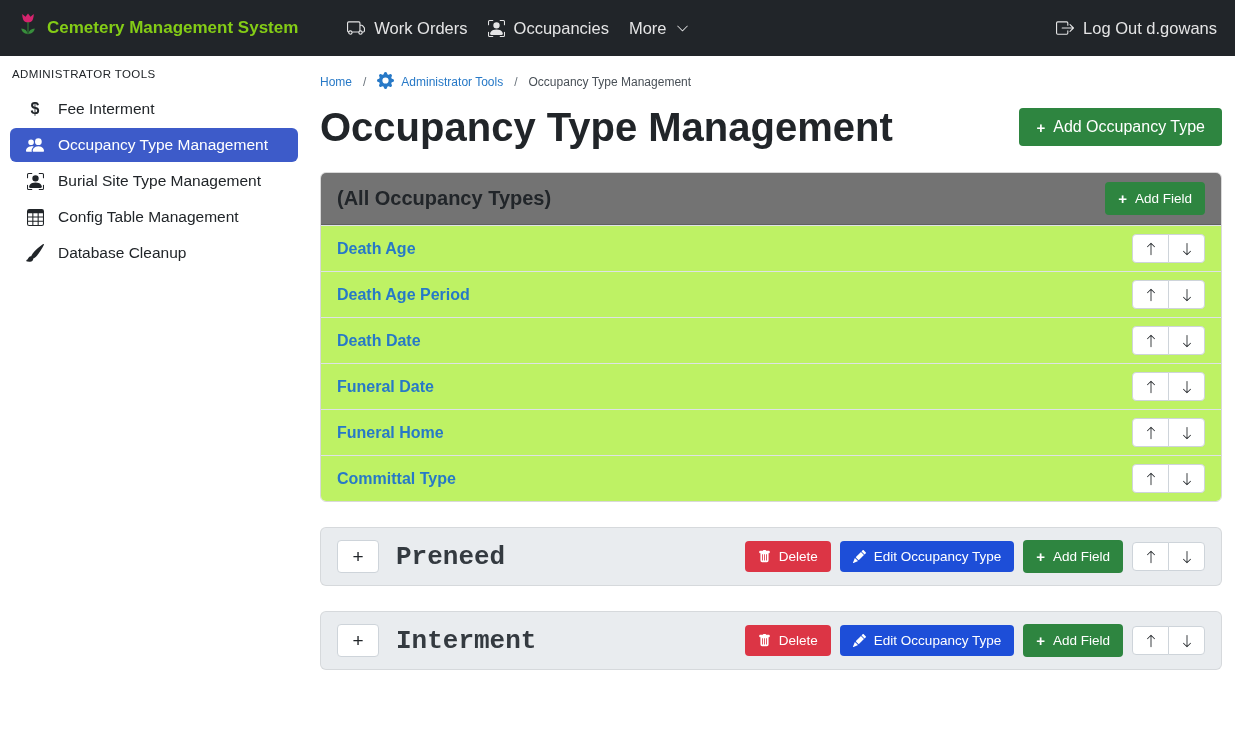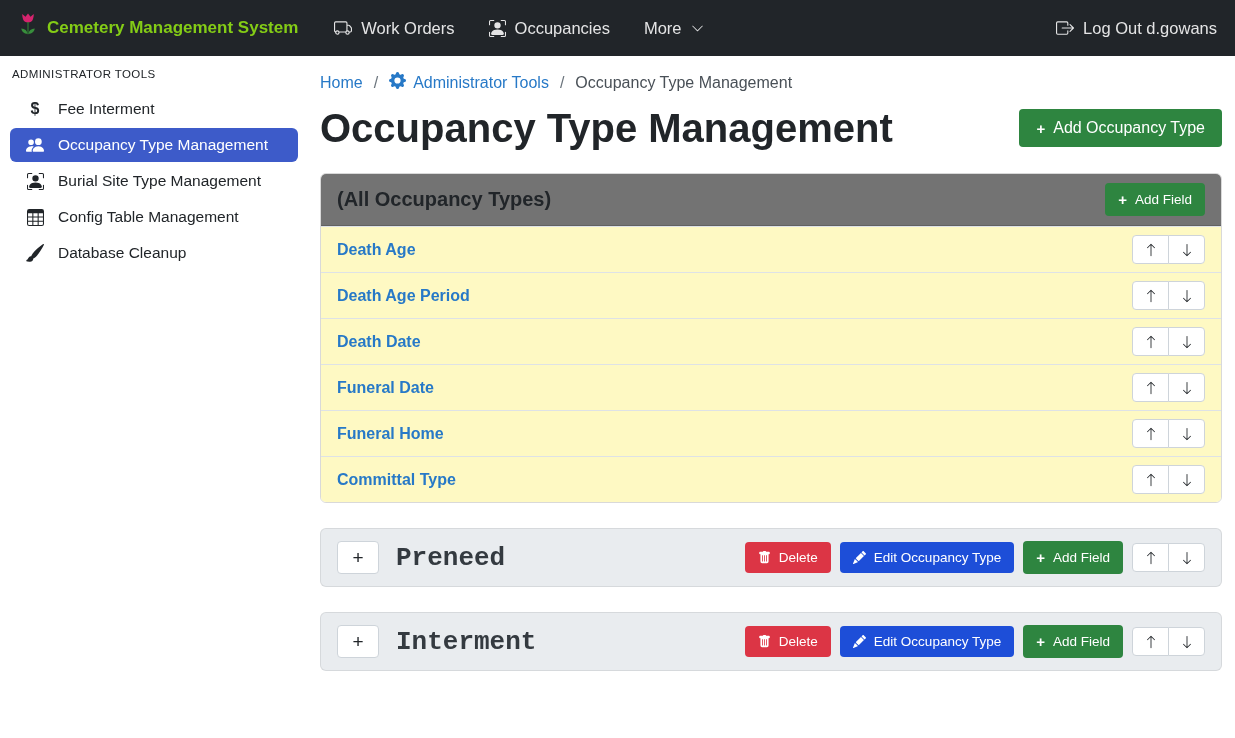--- a/index.html
+++ b/index.html
@@ -3,42 +3,42 @@
 <meta charset="utf-8">
 <style>
   * { box-sizing: border-box; }
   html,body { margin:0; padding:0; width:1235px; height:738px; overflow:hidden;
     font-family:"Liberation Sans","DejaVu Sans",sans-serif; background:#fff; color:#212529; }
 
   
   .navbar { height:56px; background:#212529; display:flex; align-items:center; padding:0 18px; }
   .brand { display:flex; align-items:center; gap:9px; cursor:pointer; }
   .brand-text { color:#84cc16; font-weight:bold; font-size:17px; }
-  .nav-links { display:flex; align-items:center; gap:34px; margin-left:36px; }
+  .nav-links { display:flex; align-items:center; gap:20px; margin-left:49px; }
   .nav-link { display:flex; align-items:center; gap:9px; color:rgba(255,255,255,.88);
     font-size:16.5px; text-decoration:none; cursor:pointer; }
   .nav-link svg { display:block; }
   .logout { margin-left:auto; }
 
   
   .layout { display:flex; height:700px; }
 
   
   .sidebar { flex:0 0 308px; width:308px; padding-top:12px; }
   .sidebar-heading { font-size:11.5px; letter-spacing:.4px; color:#212529; padding:0 14px 10px 12px; }
   .sidebar-item { display:flex; align-items:center; gap:12px; margin:2px 10px; padding:8px 14px;
     border-radius:6px; font-size:15.5px; color:#212529; cursor:pointer; }
   .sidebar-item .icn { width:22px; display:flex; justify-content:center; align-items:center; color:#212529; }
   .sidebar-item.active { background:#3d5bc9; color:#fff; }
   .sidebar-item.active .icn { color:#fff; }
   .dollar-glyph { font-weight:bold; font-size:16px; }
 
   
   .main { flex:1; min-width:0; padding:10px 13px 0 12px; }
-  .breadcrumb { display:flex; align-items:center; gap:11px; font-size:16px; color:#6c757d; margin-top:6px; }
+  .breadcrumb { display:flex; align-items:center; gap:11px; font-size:12px; color:#6c757d; margin-top:6px; }
   .crumb-link { display:flex; align-items:center; gap:7px; color:#2779c7; cursor:pointer; text-decoration:none; }
   .crumb-current { color:#495057; }
   .crumb-sep { color:#6c757d; }
 
   .page-head { display:flex; align-items:center; justify-content:space-between; margin-top:10px; }
   .page-title { font-size:40px; font-weight:bold; color:#212529; margin:0; line-height:1.25; }
 
   .btn { border:none; border-radius:4px; color:#fff; display:inline-flex; align-items:center;
     gap:8px; cursor:pointer; font-family:inherit; line-height:1; }
   .btn-green { background:#2e8540; }
@@ -47,21 +47,21 @@
   .btn-lg { font-size:16px; padding:11px 17px; }
   .btn-sm { font-size:13.5px; padding:9px 13px; }
   .plus-glyph { font-weight:bold; font-size:15px; line-height:1; }
 
   
   .card { margin-top:20px; border:1px solid rgba(0,0,0,.15); border-radius:6px; overflow:hidden; }
   .card-header { background:#737373; padding:9px 16px; display:flex; align-items:center;
     justify-content:space-between; border-bottom:1px solid rgba(0,0,0,.15); }
   .card-title { font-size:20px; font-weight:bold; color:#212529; }
   .field-row { display:flex; align-items:center; justify-content:space-between;
-    padding:8px 16px; background:#fef9c3; border-top:1px solid #dee2e6; }
+    padding:8px 16px; background:#bef264; border-top:1px solid #dee2e6; }
   .field-row:first-child { border-top:none; }
   .field-link { color:#2779c7; font-weight:bold; font-size:16px; cursor:pointer; text-decoration:none; }
 
   .arrow-group { display:inline-flex; }
   .arrow-btn { width:37px; height:29px; background:#fff; border:1px solid #ced4da; color:#212529;
     display:flex; align-items:center; justify-content:center; cursor:pointer; padding:0; }
   .arrow-btn:first-child { border-radius:4px 0 0 4px; }
   .arrow-btn + .arrow-btn { margin-left:-1px; border-radius:0 4px 4px 0; }
 
   

